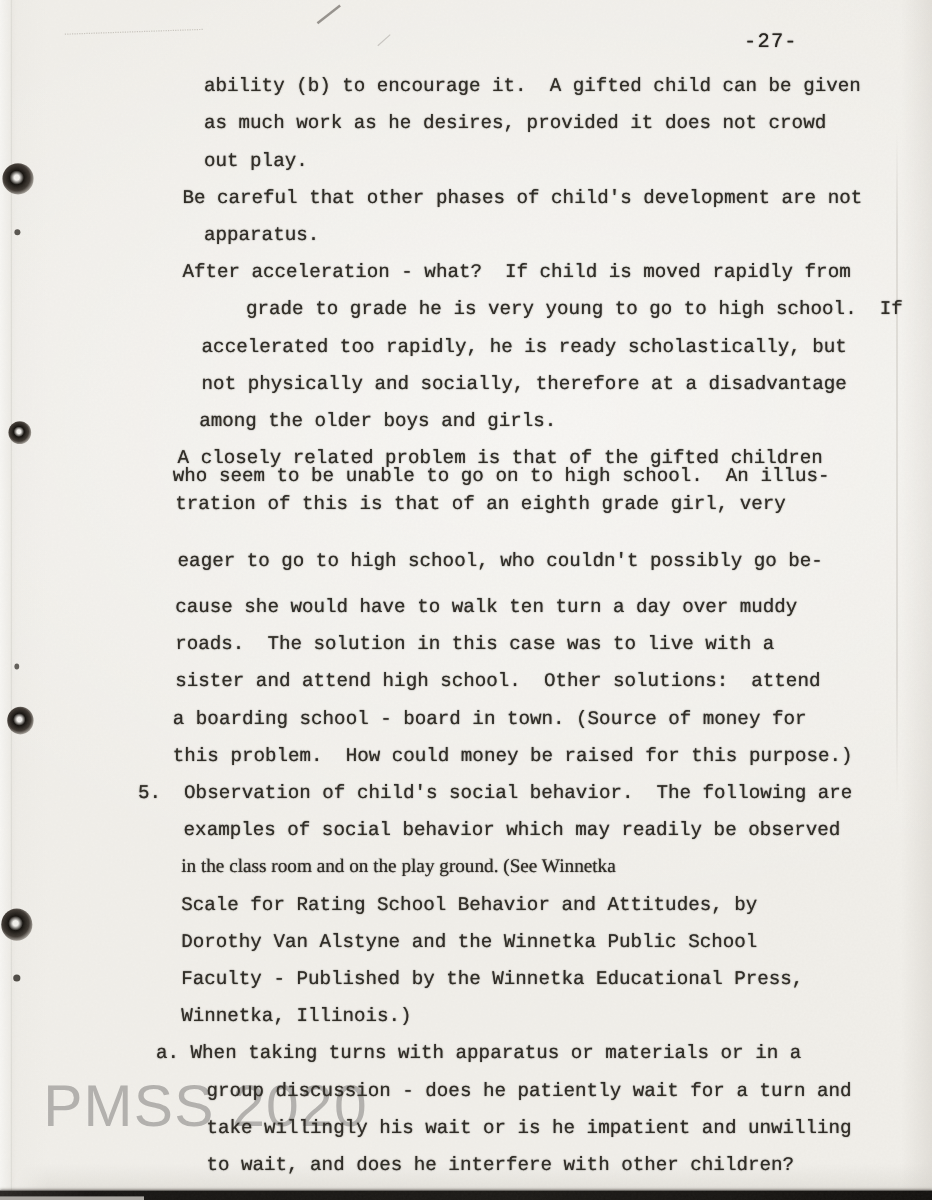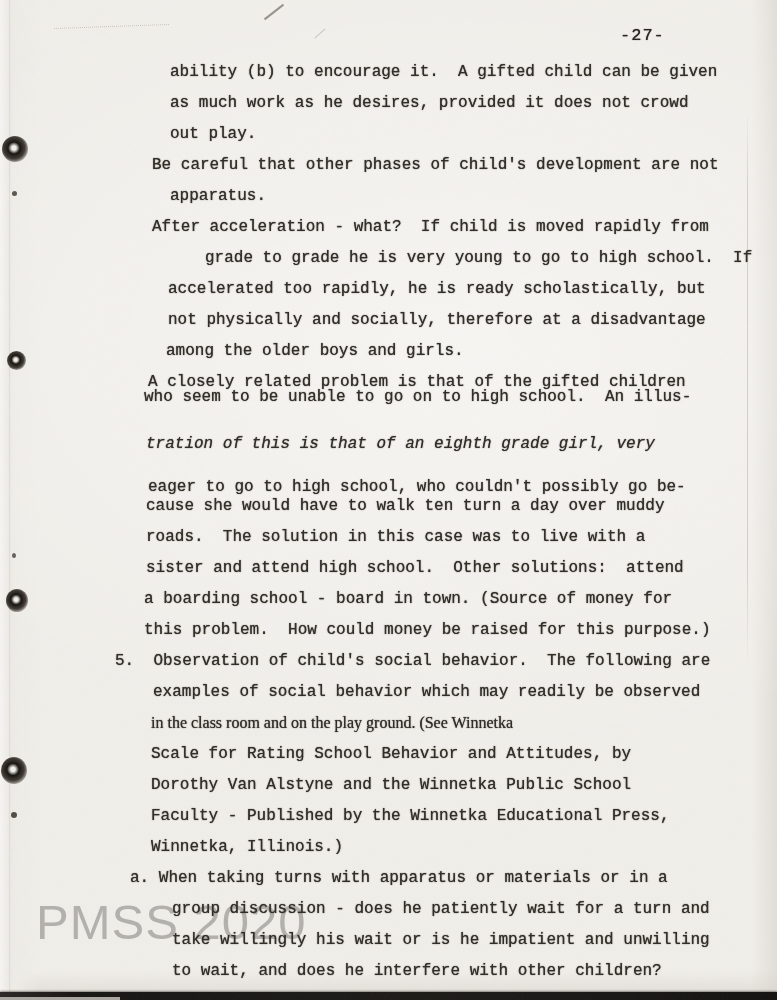--- a/index.html
+++ b/index.html
@@ -111,22 +111,22 @@
       <div class="line" style="left: 170px; top: 124px;">out play.</div>
       <div class="line" style="left: 152px; top: 155px;">Be careful that other phases of child's development are not</div>
       <div class="line" style="left: 170px; top: 186px;">apparatus.</div>
       <div class="line" style="left: 152px; top: 217px;">After acceleration - what?  If child is moved rapidly from</div>
       <div class="line" style="left: 168px; top: 248px; margin-left: 37px;">grade to grade he is very young to go to high school.  If</div>
       <div class="line" style="left: 168px; top: 279px;">accelerated too rapidly, he is ready scholastically, but</div>
       <div class="line" style="left: 168px; top: 310px;">not physically and socially, therefore at a disadvantage</div>
       <div class="line" style="left: 166px; top: 341px;">among the older boys and girls.</div>
       <div class="line" style="left: 148px; top: 372px;">A closely related problem is that of the gifted children</div>
       <div class="line" style="left: 144px; top: 387px;">who seem to be unable to go on to high school.  An illus-</div>
-      <div class="line" style="left: 146px; top: 434px; font-style: italic;">tration of this is that of an eighth grade girl, very</div>
-      <div class="line" style="left: 148px; top: 477px;">eager to go to high school, who couldn't possibly go be-</div>
+      <div class="line" style="left: 146px; top: 410px;">tration of this is that of an eighth grade girl, very</div>
+      <div class="line" style="left: 148px; top: 458px;">eager to go to high school, who couldn't possibly go be-</div>
       <div class="line" style="left: 146px; top: 496px;">cause she would have to walk ten turn a day over muddy</div>
       <div class="line" style="left: 146px; top: 527px;">roads.  The solution in this case was to live with a</div>
       <div class="line" style="left: 146px; top: 558px;">sister and attend high school.  Other solutions:  attend</div>
       <div class="line" style="left: 144px; top: 589px;">a boarding school - board in town. (Source of money for</div>
       <div class="line" style="left: 144px; top: 620px;">this problem.  How could money be raised for this purpose.)</div>
       <div class="line" style="left: 115px; top: 651px;">5.  Observation of child's social behavior.  The following are</div>
       <div class="line" style="left: 153px; top: 682px;">examples of social behavior which may readily be observed</div>
       <div class="line" style="left: 151px; top: 713px; font-family: Liberation Serif, serif;">in the class room and on the play ground. (See Winnetka</div>
       <div class="line" style="left: 151px; top: 744px;">Scale for Rating School Behavior and Attitudes, by</div>
       <div class="line" style="left: 151px; top: 775px;">Dorothy Van Alstyne and the Winnetka Public School</div>

